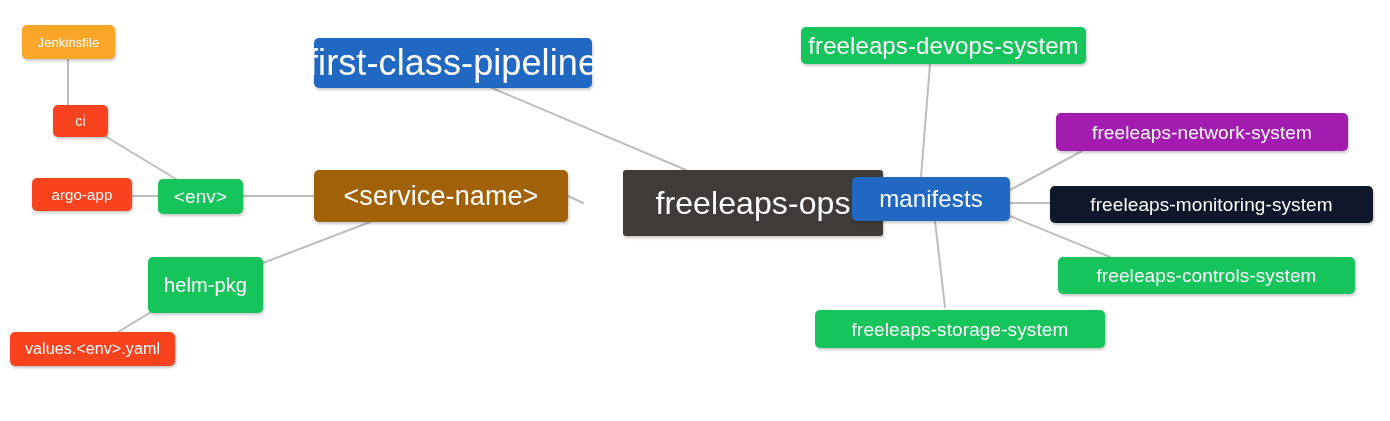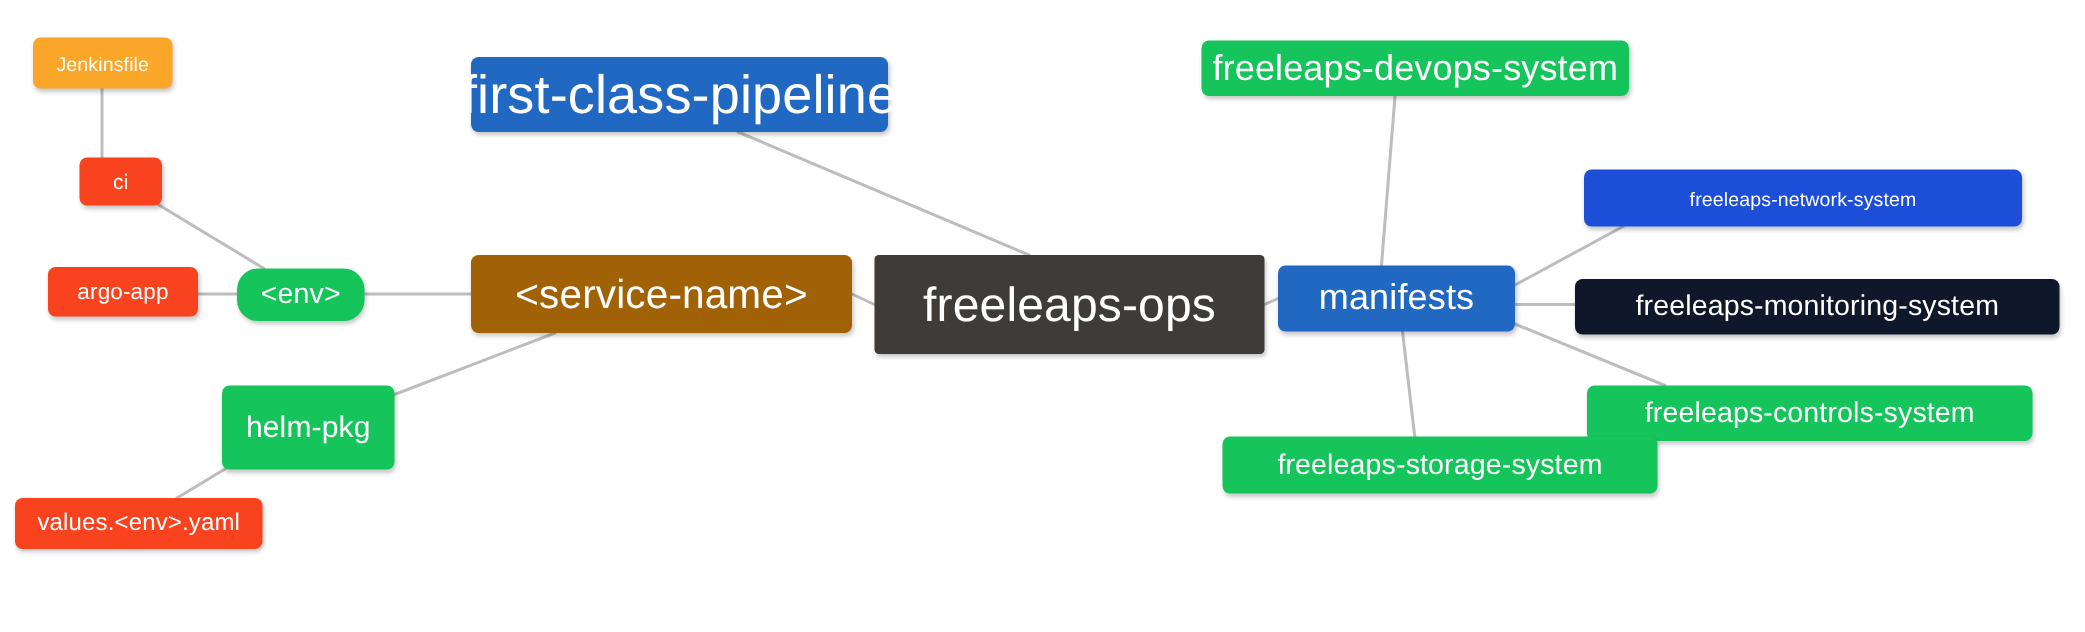--- a/index.html
+++ b/index.html
@@ -41,20 +41,21 @@
     color: #ffffff;
     border-radius: 5px;
     white-space: nowrap;
     line-height: 1;
     letter-spacing: 0.1px;
     box-shadow: 1px 2px 3px rgba(0,0,0,0.22);
     user-select: none;
   }
   .node.root {
     border-radius: 3px;
+    margin-left: 40px;
   }
 </style>
 </head>
 <body>
 
 <div id="canvas">
   <svg id="edges" viewBox="0 0 1390 421" xmlns="http://www.w3.org/2000/svg">
       <line x1="583" y1="203" x2="568" y2="196" stroke="#bdbdbd"></line>
       <line x1="686" y1="170" x2="492" y2="88" stroke="#bdbdbd"></line>
       <line x1="843" y1="203" x2="852" y2="199" stroke="#bdbdbd"></line>
@@ -67,26 +68,26 @@
       <line x1="921" y1="177" x2="930" y2="64" stroke="#bdbdbd"></line>
       <line x1="1010" y1="190" x2="1082" y2="151" stroke="#bdbdbd"></line>
       <line x1="1010" y1="203" x2="1050" y2="203" stroke="#bdbdbd"></line>
       <line x1="1010" y1="216" x2="1110" y2="257" stroke="#bdbdbd"></line>
       <line x1="935" y1="221" x2="945" y2="307" stroke="#bdbdbd"></line>
     </svg>
   <div id="node-layer">
       <div class="node" style="left: 22px; top: 25px; width: 93px; height: 34px; background: rgb(250, 166, 41); font-size: 13px;">Jenkinsfile</div>
       <div class="node" style="left: 53px; top: 105px; width: 55px; height: 32px; background: rgb(249, 67, 30); font-size: 14px;">ci</div>
       <div class="node" style="left: 32px; top: 178px; width: 100px; height: 33px; background: rgb(249, 67, 30); font-size: 15px;">argo-app</div>
-      <div class="node" style="left: 158px; top: 179px; width: 85px; height: 35px; background: rgb(22, 196, 92); font-size: 19px; border-radius: 14px;">&lt;env&gt;</div>
+      <div class="node" style="left: 158px; top: 179px; width: 85px; height: 35px; background: rgb(22, 196, 92); font-size: 19px;">&lt;env&gt;</div>
       <div class="node" style="left: 148px; top: 257px; width: 115px; height: 56px; background: rgb(22, 196, 92); font-size: 20px;">helm-pkg</div>
       <div class="node" style="left: 10px; top: 332px; width: 165px; height: 34px; background: rgb(249, 67, 30); font-size: 16px;">values.&lt;env&gt;.yaml</div>
       <div class="node" style="left: 314px; top: 38px; width: 278px; height: 50px; background: rgb(32, 104, 194); font-size: 36px;">first-class-pipeline</div>
       <div class="node" style="left: 314px; top: 170px; width: 254px; height: 52px; background: #a16207; font-size: 27px;">&lt;service-name&gt;</div>
       <div class="node root" style="left: 583px; top: 170px; width: 260px; height: 66px; background: rgb(63, 59, 56); font-size: 32px;">freeleaps-ops</div>
       <div class="node" style="left: 852px; top: 177px; width: 158px; height: 44px; background: rgb(32, 104, 194); font-size: 24px;">manifests</div>
       <div class="node" style="left: 801px; top: 27px; width: 285px; height: 37px; background: rgb(22, 196, 92); font-size: 24px;">freeleaps-devops-system</div>
-      <div class="node" style="left: 1056px; top: 113px; width: 292px; height: 38px; background: #1d4ed8; font-size: 13px;">freeleaps-network-system</div>
+      <div class="node" style="left: 1056px; top: 113px; width: 292px; height: 38px; background: #a21caf; font-size: 19px;">freeleaps-network-system</div>
       <div class="node" style="left: 1050px; top: 186px; width: 323px; height: 37px; background: #0f172a; font-size: 19px;">freeleaps-monitoring-system</div>
       <div class="node" style="left: 1058px; top: 257px; width: 297px; height: 37px; background: rgb(22, 196, 92); font-size: 19px;">freeleaps-controls-system</div>
-      <div class="node" style="left: 815px; top: 291px; width: 290px; height: 38px; background: rgb(22, 196, 92); font-size: 19px;">freeleaps-storage-system</div>
+      <div class="node" style="left: 815px; top: 310px; width: 290px; height: 38px; background: rgb(22, 196, 92); font-size: 19px;">freeleaps-storage-system</div>
     </div>
 </div>
 
 </body></html>

